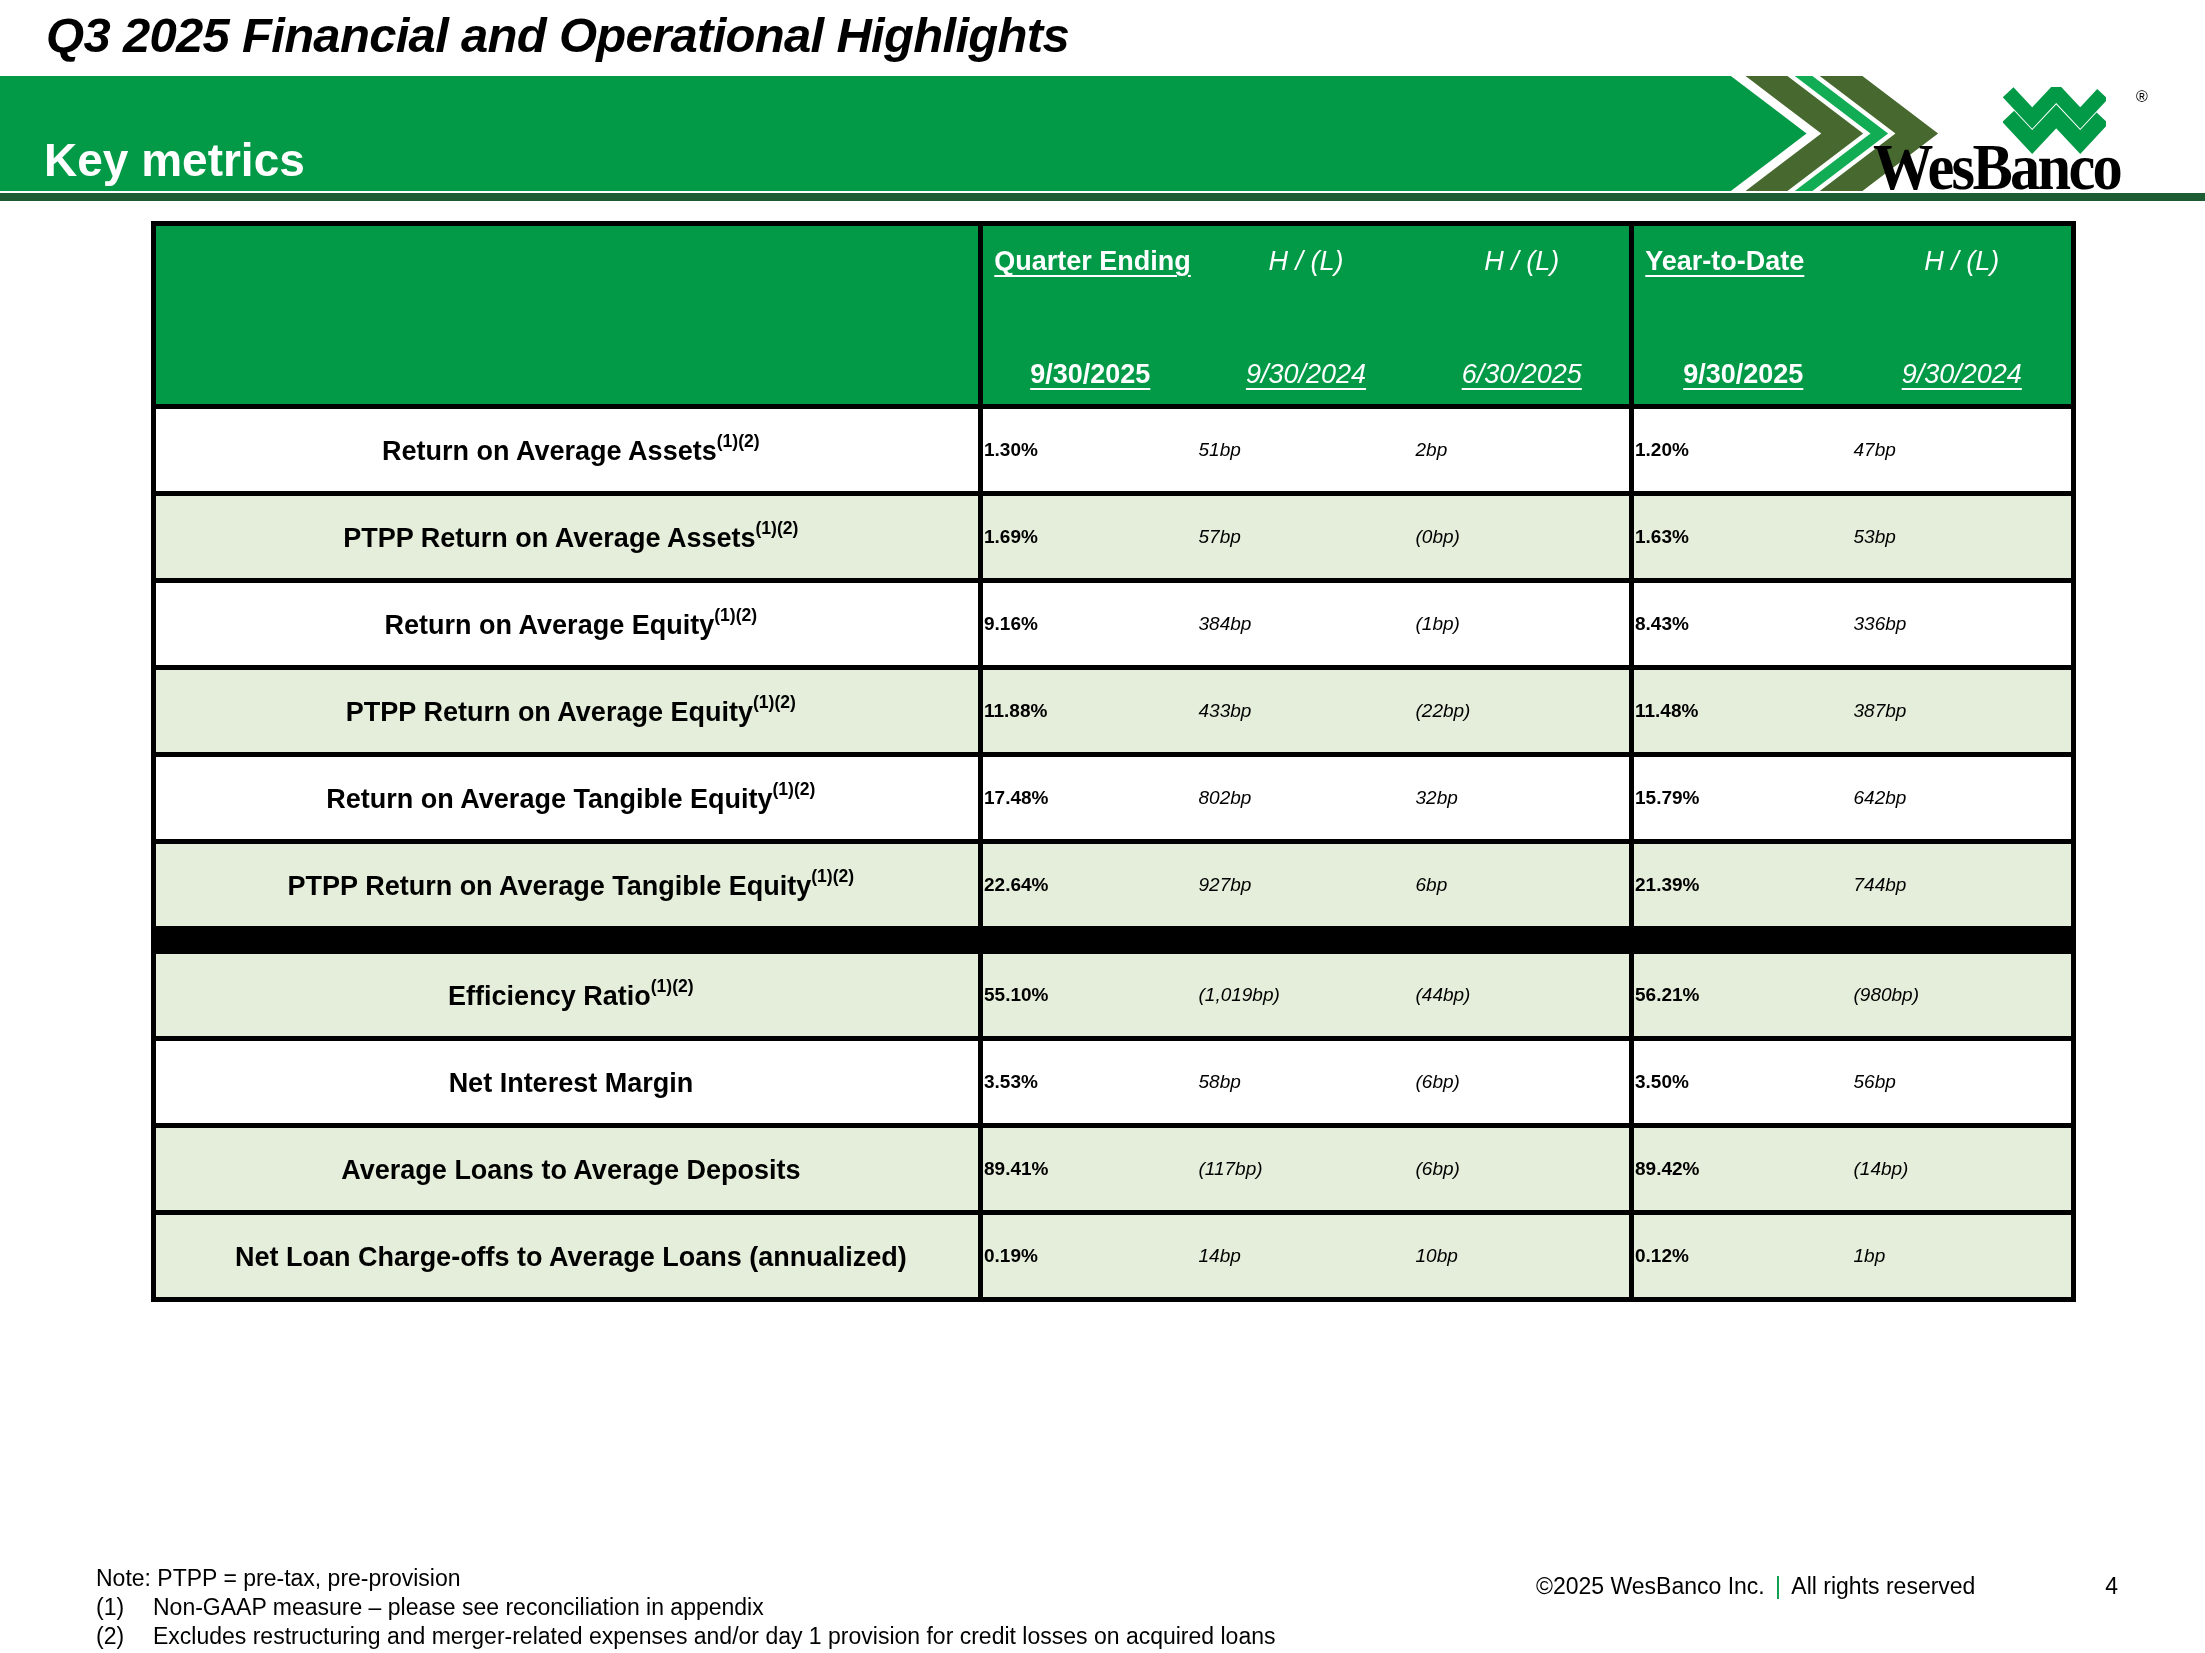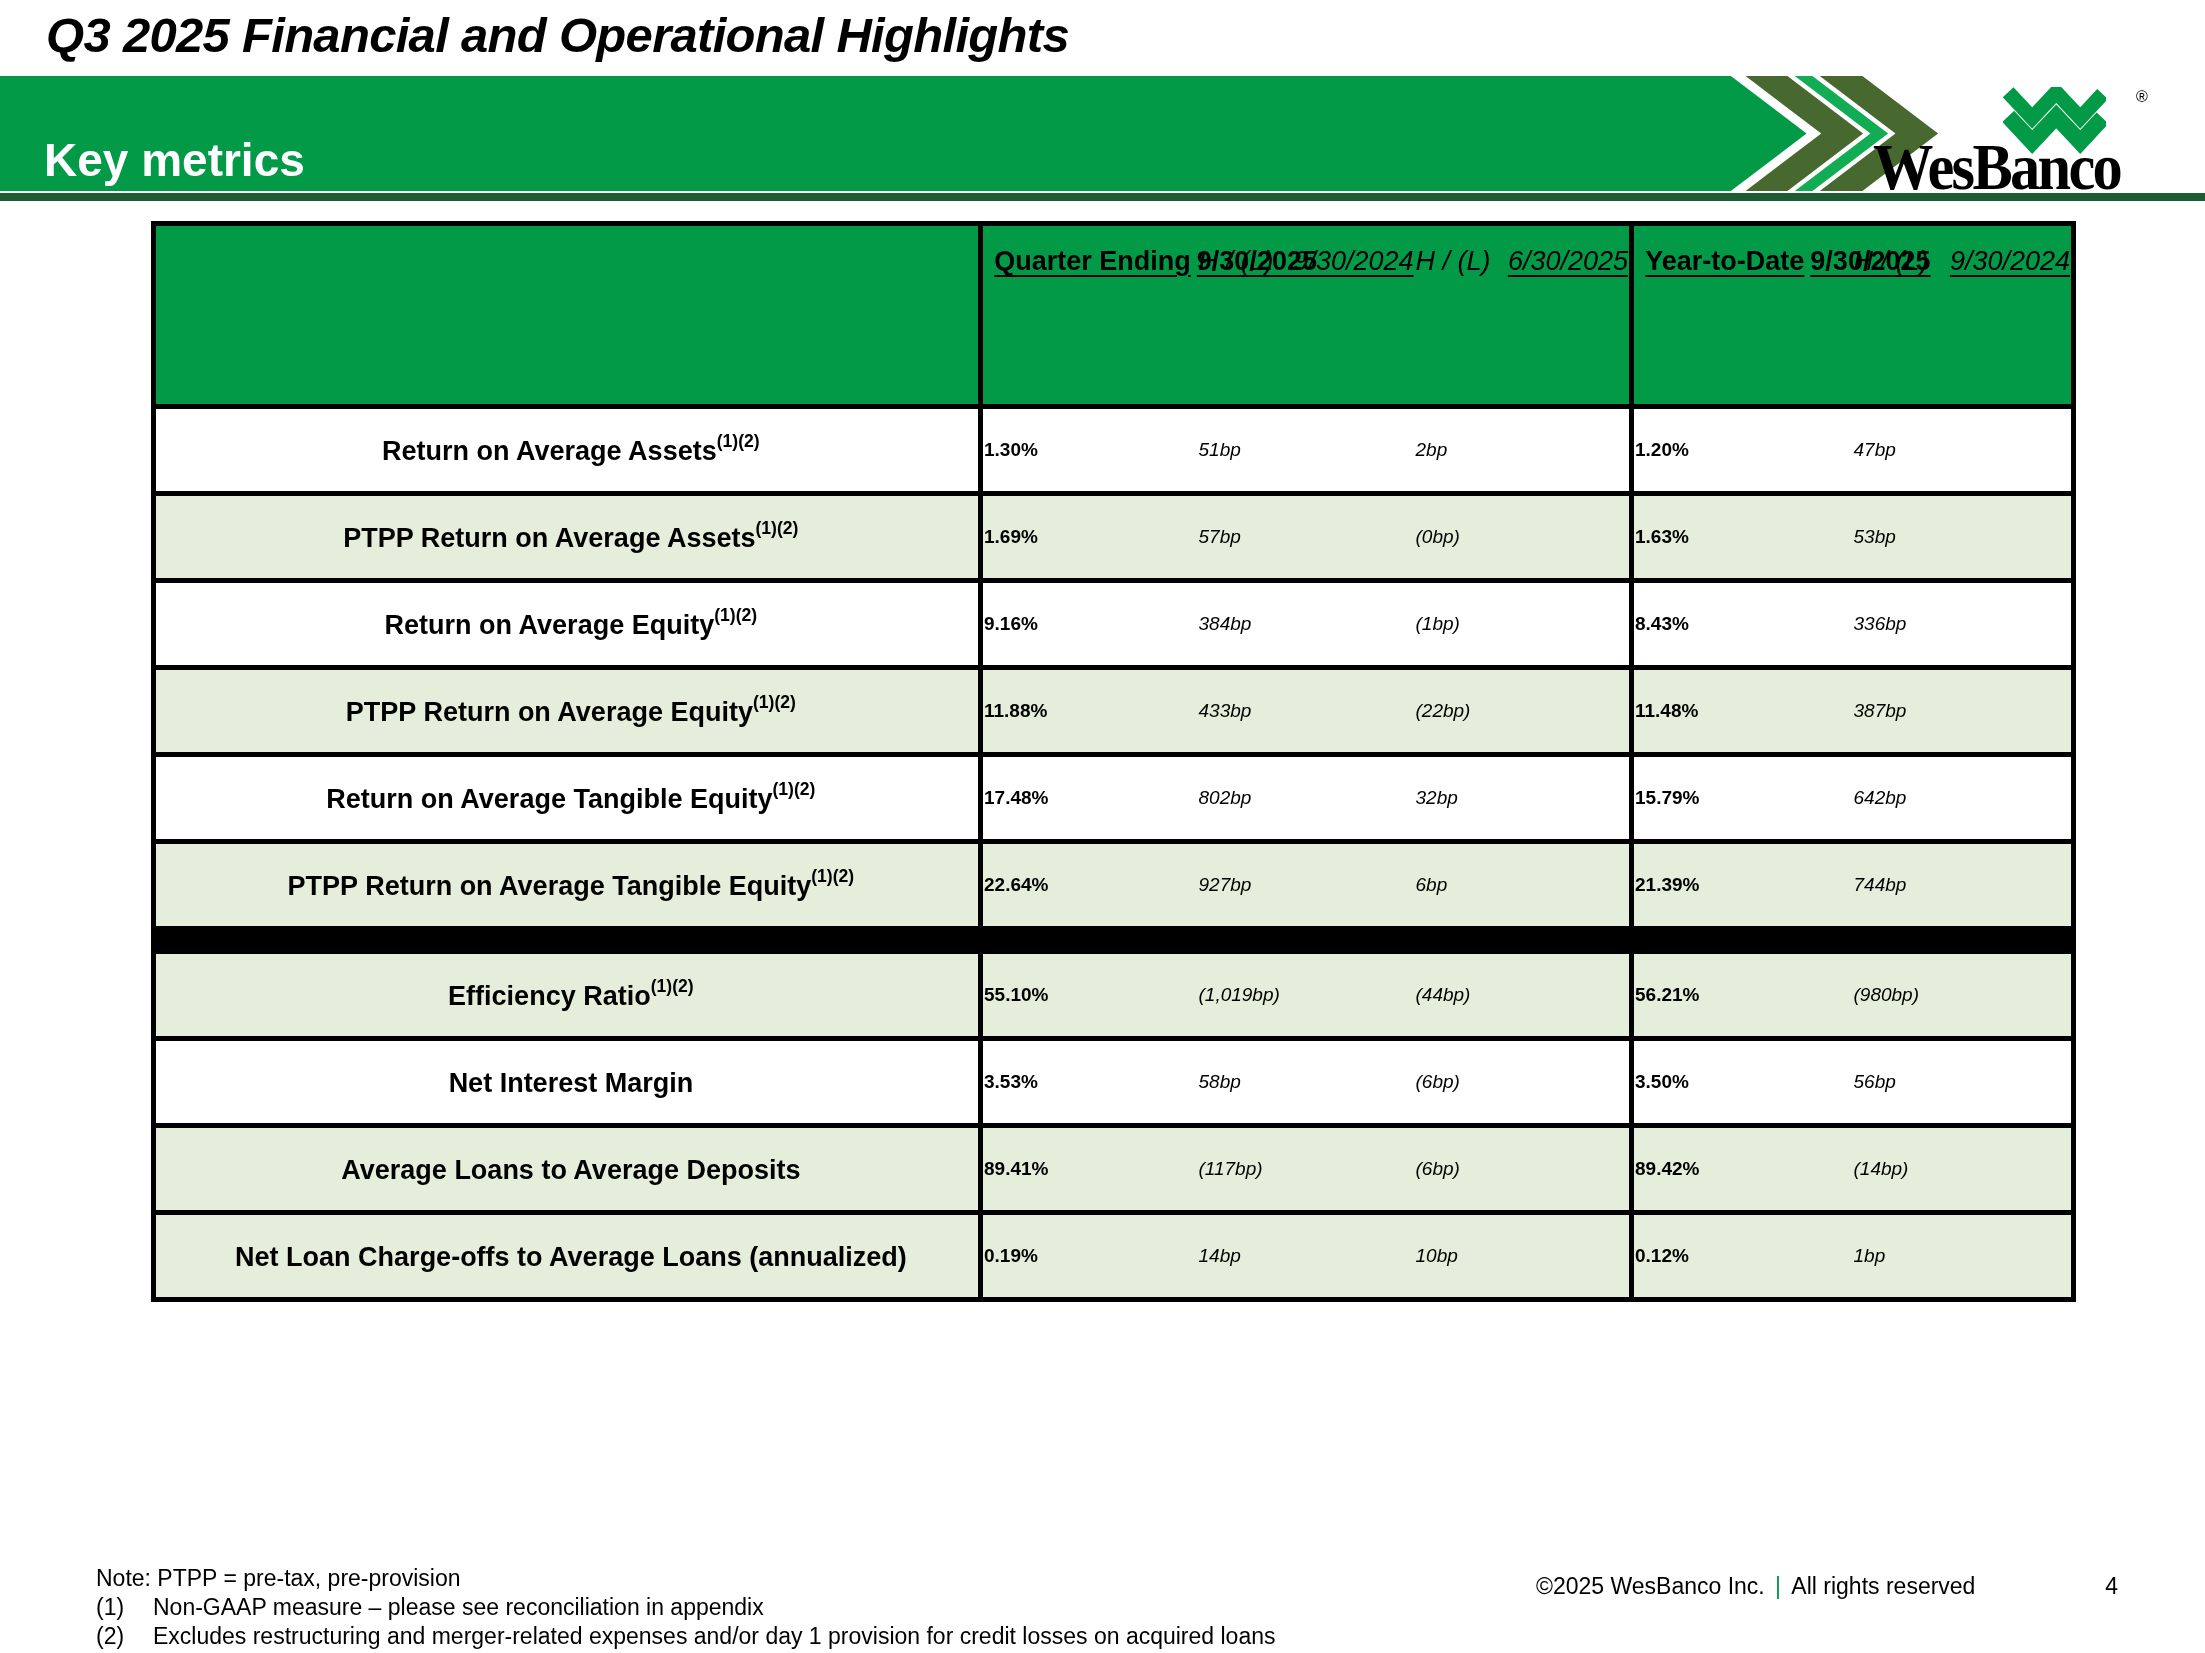--- a/index.html
+++ b/index.html
@@ -20,23 +20,23 @@
              transform-origin:left top;white-space:nowrap;}
   .logo-mark{position:absolute;left:151px;top:28px;width:103px;height:69px;}
   .logo-reg{position:absolute;left:284px;top:29px;font-size:16px;}
 
   
   table.metrics{position:absolute;left:151px;top:221px;width:1919px;border-collapse:collapse;
                 table-layout:fixed;background:#fff;border:5.9px solid #000;}
   .metrics td{border-top:5.1px solid #000;overflow:visible;}
   .metrics td.gs{border-left:5.1px solid #000;}
   .metrics tr.hdr td{background:#029A47;height:176px;vertical-align:top;}
-  .hv{display:flex;flex-direction:row;justify-content:space-between;height:144px;
-      padding:19px 0 13.2px 0;color:#000000;font-size:27px;gap:6px;}
-  .h1,.h2{text-align:left;white-space:nowrap;}
+  .hv{display:flex;flex-direction:column;justify-content:space-between;height:144px;
+      padding:19px 0 13.2px 0;color:#ffffff;font-size:27px;gap:6px;}
+  .h1,.h2{text-align:center;white-space:nowrap;}
   .h1.left{text-align:left;padding-left:10.3px;}
   .hb{font-weight:bold;}
   .hi{font-style:italic;}
   .u{text-decoration:underline;text-underline-offset:5.1px;}
 
   .metrics tr.r{height:87px;}
   .metrics tr.alt td{background:#E4EEDA;}
   td.lbl{font-weight:bold;font-size:27px;padding-left:8.8px;text-align:center;}
   sup.fn{font-size:17.6px;position:relative;top:-2.9px;font-weight:bold;}
   td.v{font-size:19px;}

